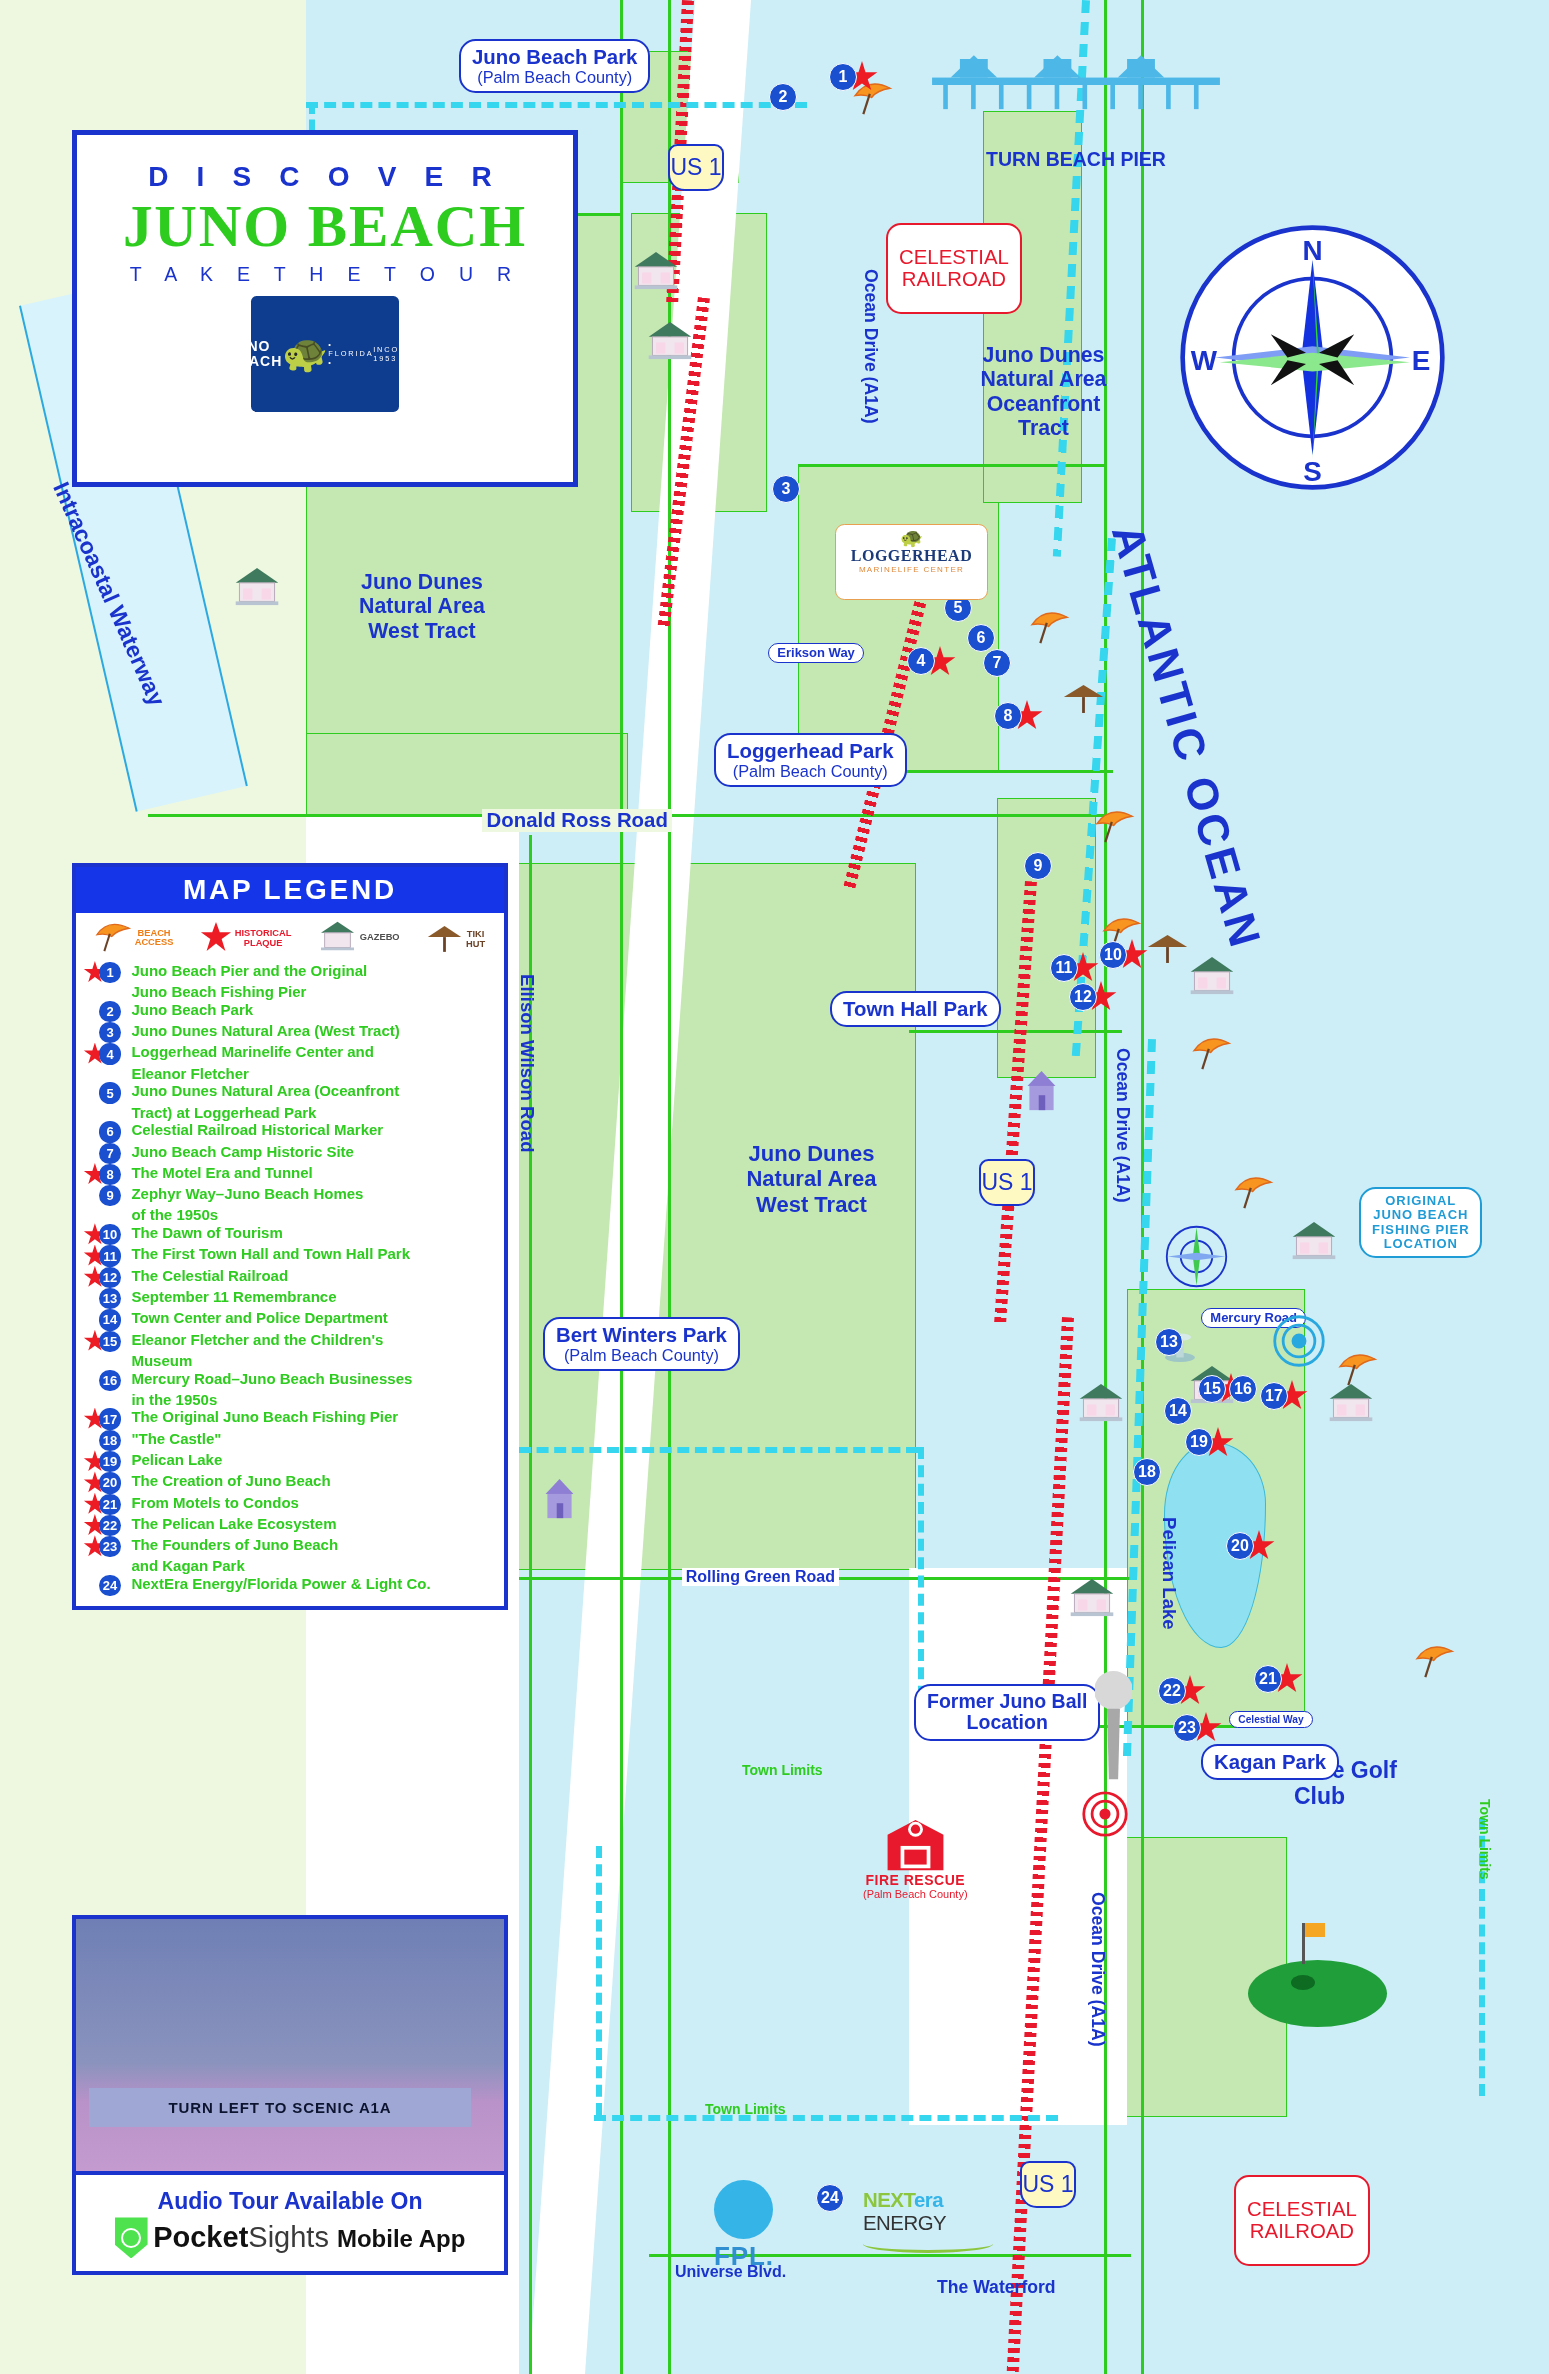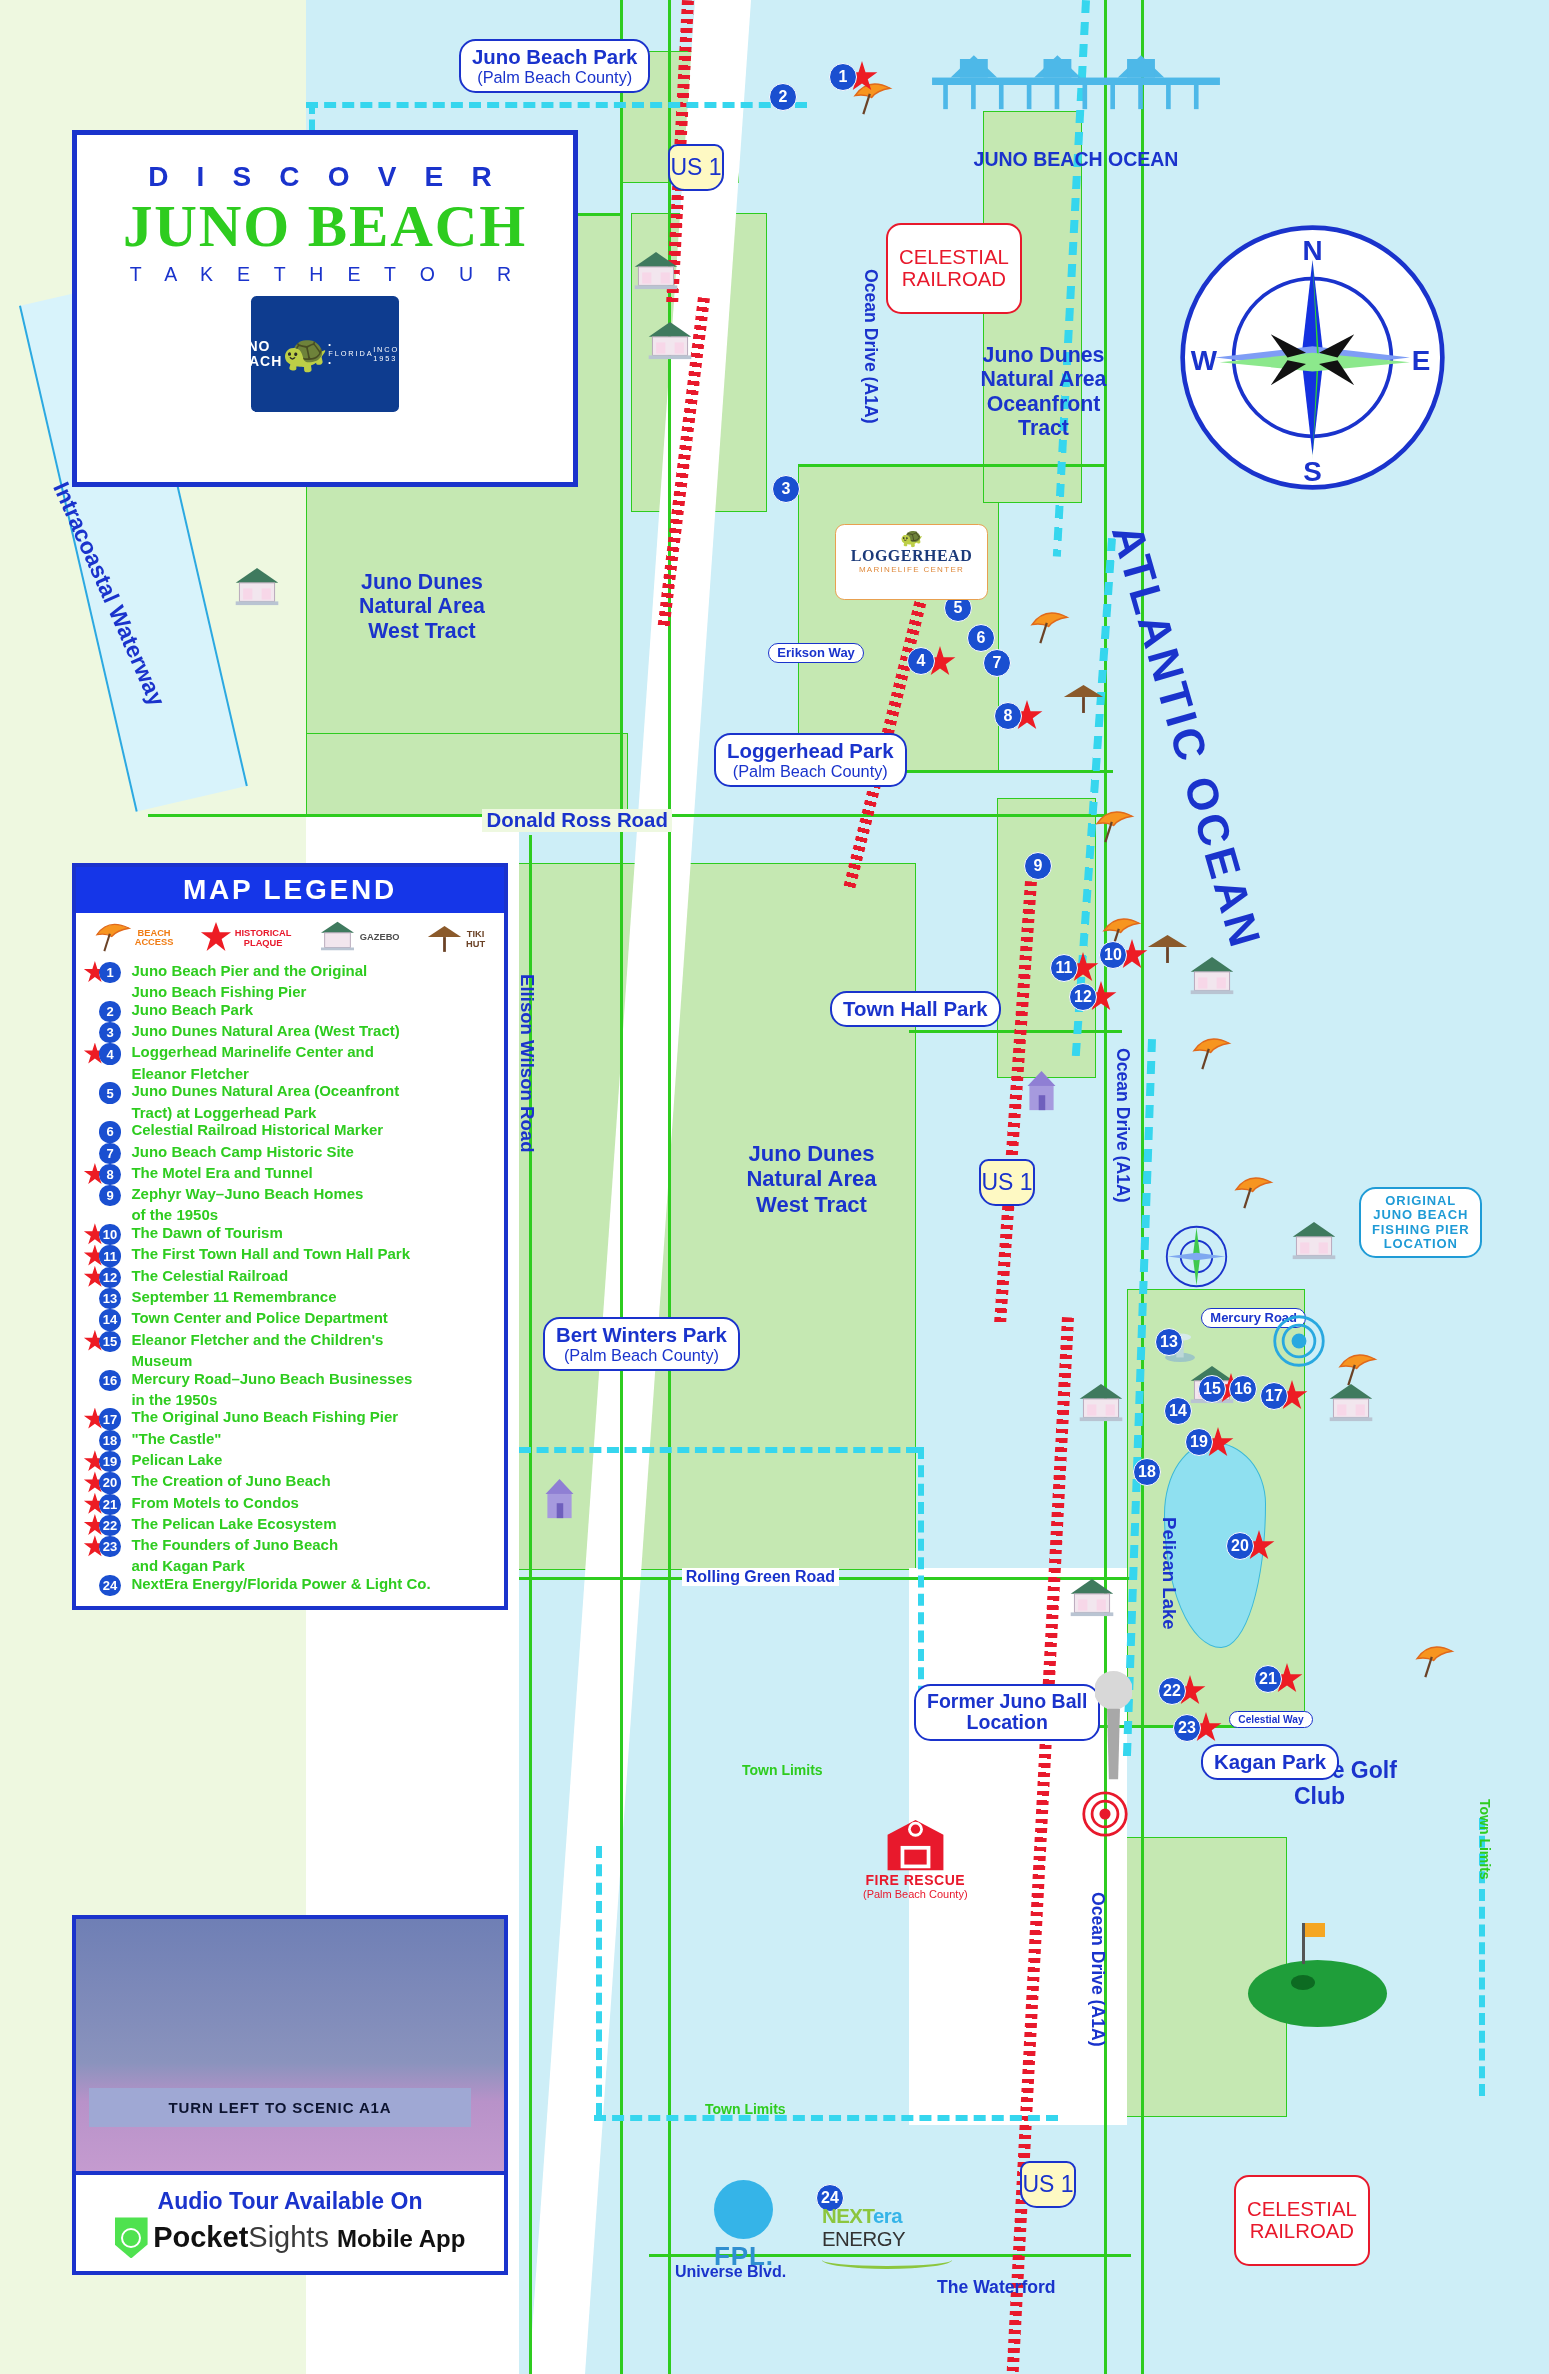--- a/index.html
+++ b/index.html
@@ -206,21 +206,21 @@
   #fire{position:absolute;left:863px;top:1818px;z-index:45;text-align:center;color:#e8192c;}
   #firestation{width:67px;height:54px;margin:0 auto;position:relative;}
   #fr1{font-size:14px;font-weight:bold;letter-spacing:0.5px;}
   #fr2{font-size:11px;}
   #golfgreen{width:139px;height:67px;border-radius:50%;background:#1f9e3a;margin:7.4px auto 0;position:relative;}
 
   
   #fpl{position:absolute;left:714px;top:2180px;text-align:center;z-index:45;}
   #fplball{width:59px;height:59px;border-radius:50%;background:#35b4e8;margin:0 auto;}
   #fpltext{color:#2f8fd0;font-size:26px;font-weight:bold;letter-spacing:0.9px;margin-top:1.9px;}
-  #nextera{position:absolute;left:822px;top:2189px;z-index:45;margin-top:16px;}
+  #nextera{position:absolute;left:863px;top:2189px;z-index:45;}
   #ne1{font-size:20.4px;font-weight:bold;letter-spacing:-0.5px;}
   #ne1 .a{color:#8cc63e;}
   #ne1 .b{color:#35b4e8;}
   #ne2{color:#333;font-size:20.4px;letter-spacing:-0.5px;}
   #neArc{width:130px;height:15px;border-bottom:3.7px solid #8cc63e;border-radius:50%;}
 
   
   #pelicanlake{
     position:absolute;left:1164px;top:1442px;width:100px;height:204px;
     background:#8fe0f0;border:1.9px solid #3ab8d8;border-radius:48% 52% 44% 56%/35% 30% 70% 65%;z-index:12;
@@ -307,21 +307,21 @@
       <g fill="#4db8e8">
         <path d="M20 34 L45 10 L70 34 Z"></path>
           <rect x="30" y="14" width="30" height="20"></rect>
         <path d="M110 34 L135 10 L160 34 Z"></path>
           <rect x="120" y="14" width="30" height="20"></rect>
         <path d="M200 34 L225 10 L250 34 Z"></path>
           <rect x="210" y="14" width="30" height="20"></rect>
       </g>
     </svg>
   </div>
-  <div class="maplabel" style="left:937px;top:148px;width:278px;font-size:19.5px;">JUNO BEACH OCEAN</div>
+  <div class="maplabel" style="left:937px;top:148px;width:278px;font-size:19.5px;">TURN BEACH PIER</div>
 
   <div class="umbrella" style="left:853px;top:79px;">
     <svg viewBox="0 0 44 40" width="41" height="37">
         <path d="M2 18 Q16 -2 40 10 Q26 12 20 20 Q12 16 2 18Z" fill="#f79520" stroke="#e0691b" stroke-width="1.5"></path>
         <line x1="18" y1="16" x2="11" y2="38" stroke="#6b4226" stroke-width="2.4"></line>
       </svg>
   </div>
   <div class="umbrella" style="left:1030px;top:608px;">
     <svg viewBox="0 0 44 40" width="41" height="37">
         <path d="M2 18 Q16 -2 40 10 Q26 12 20 20 Q12 16 2 18Z" fill="#f79520" stroke="#e0691b" stroke-width="1.5"></path>

